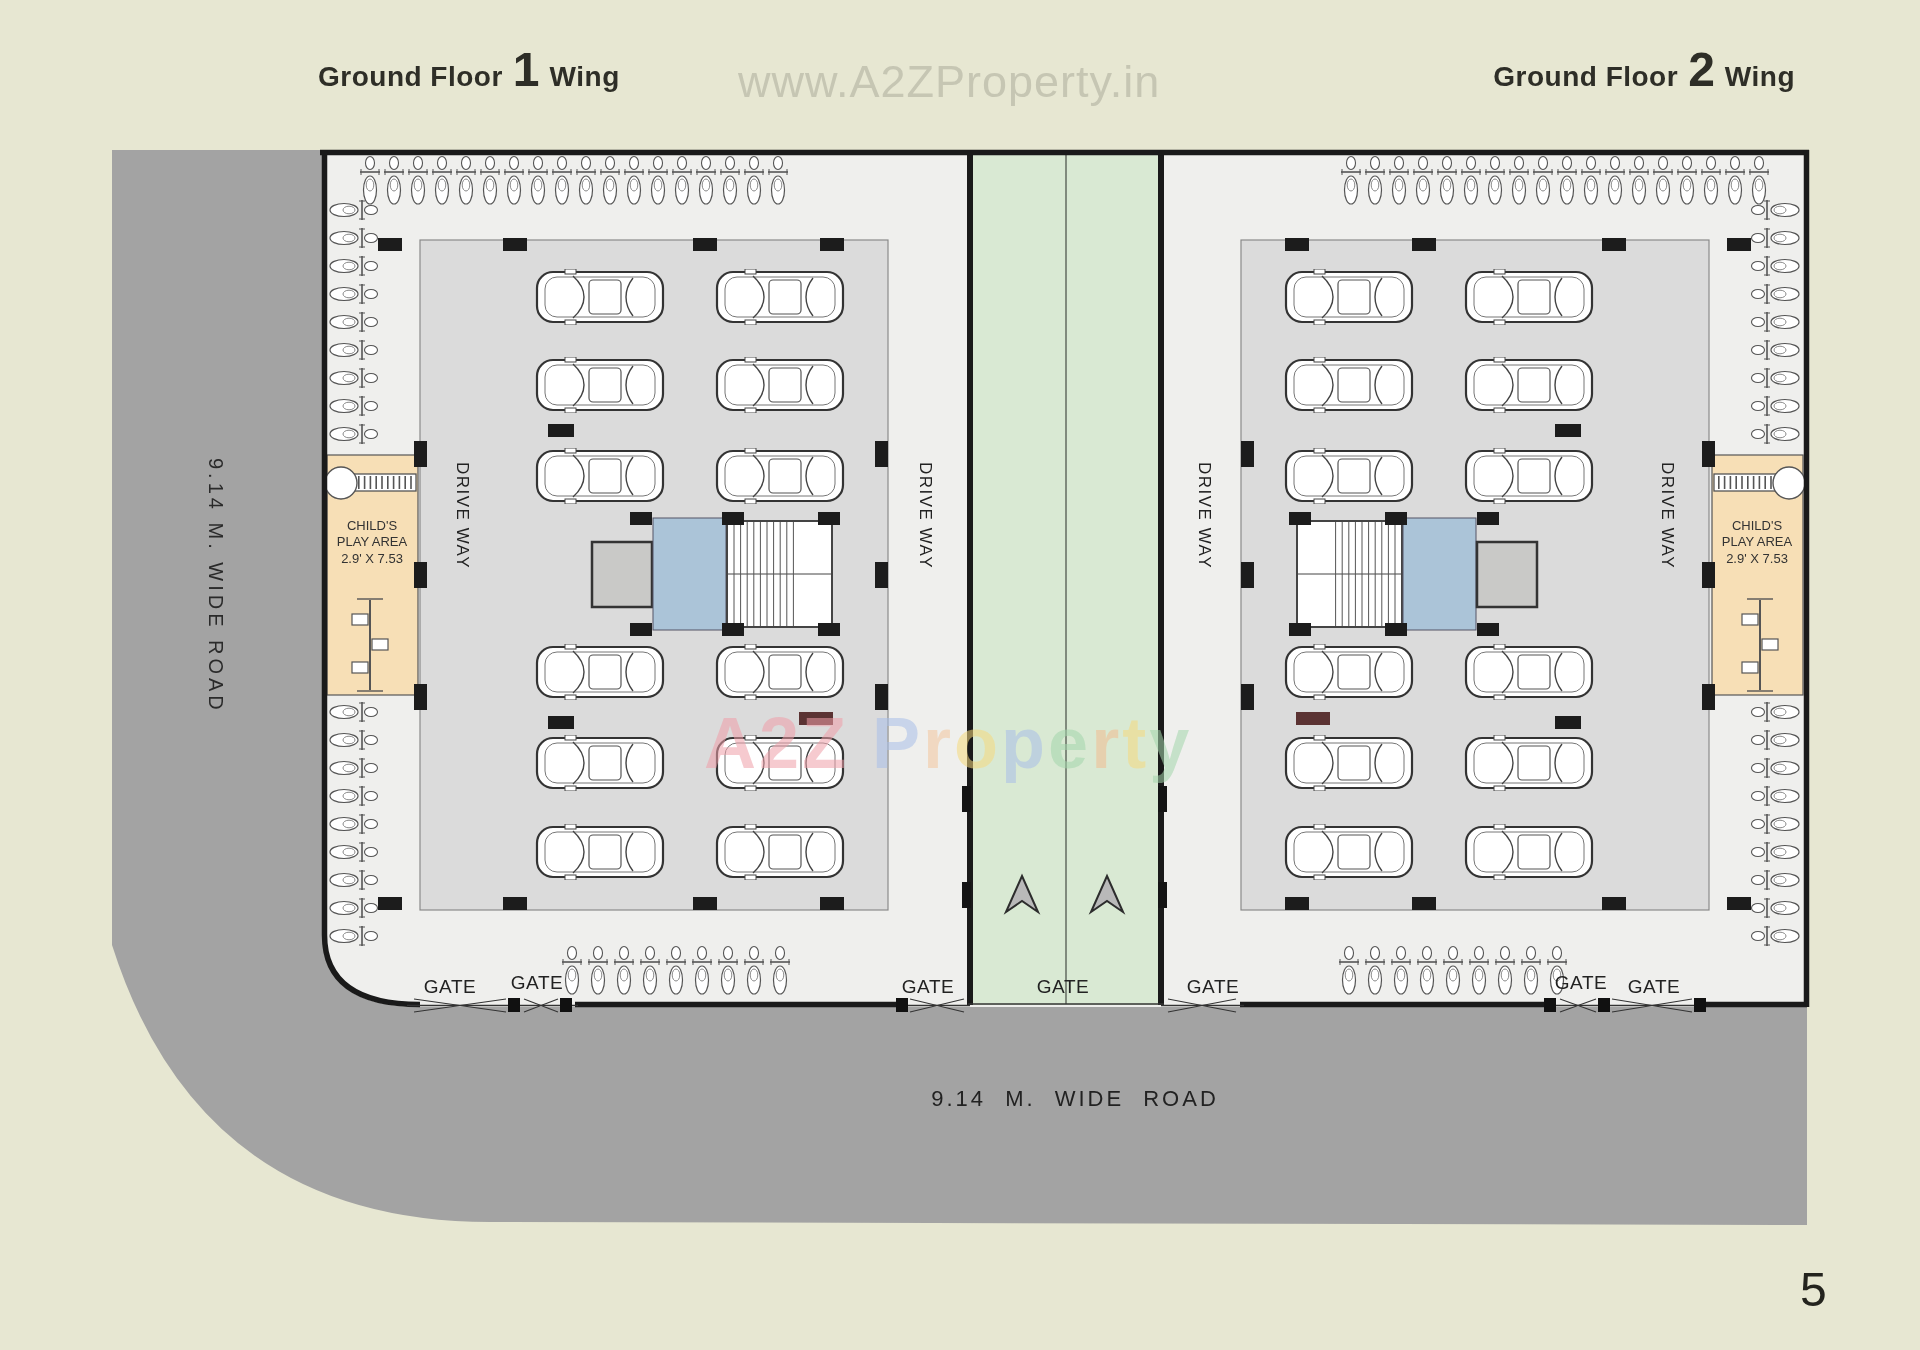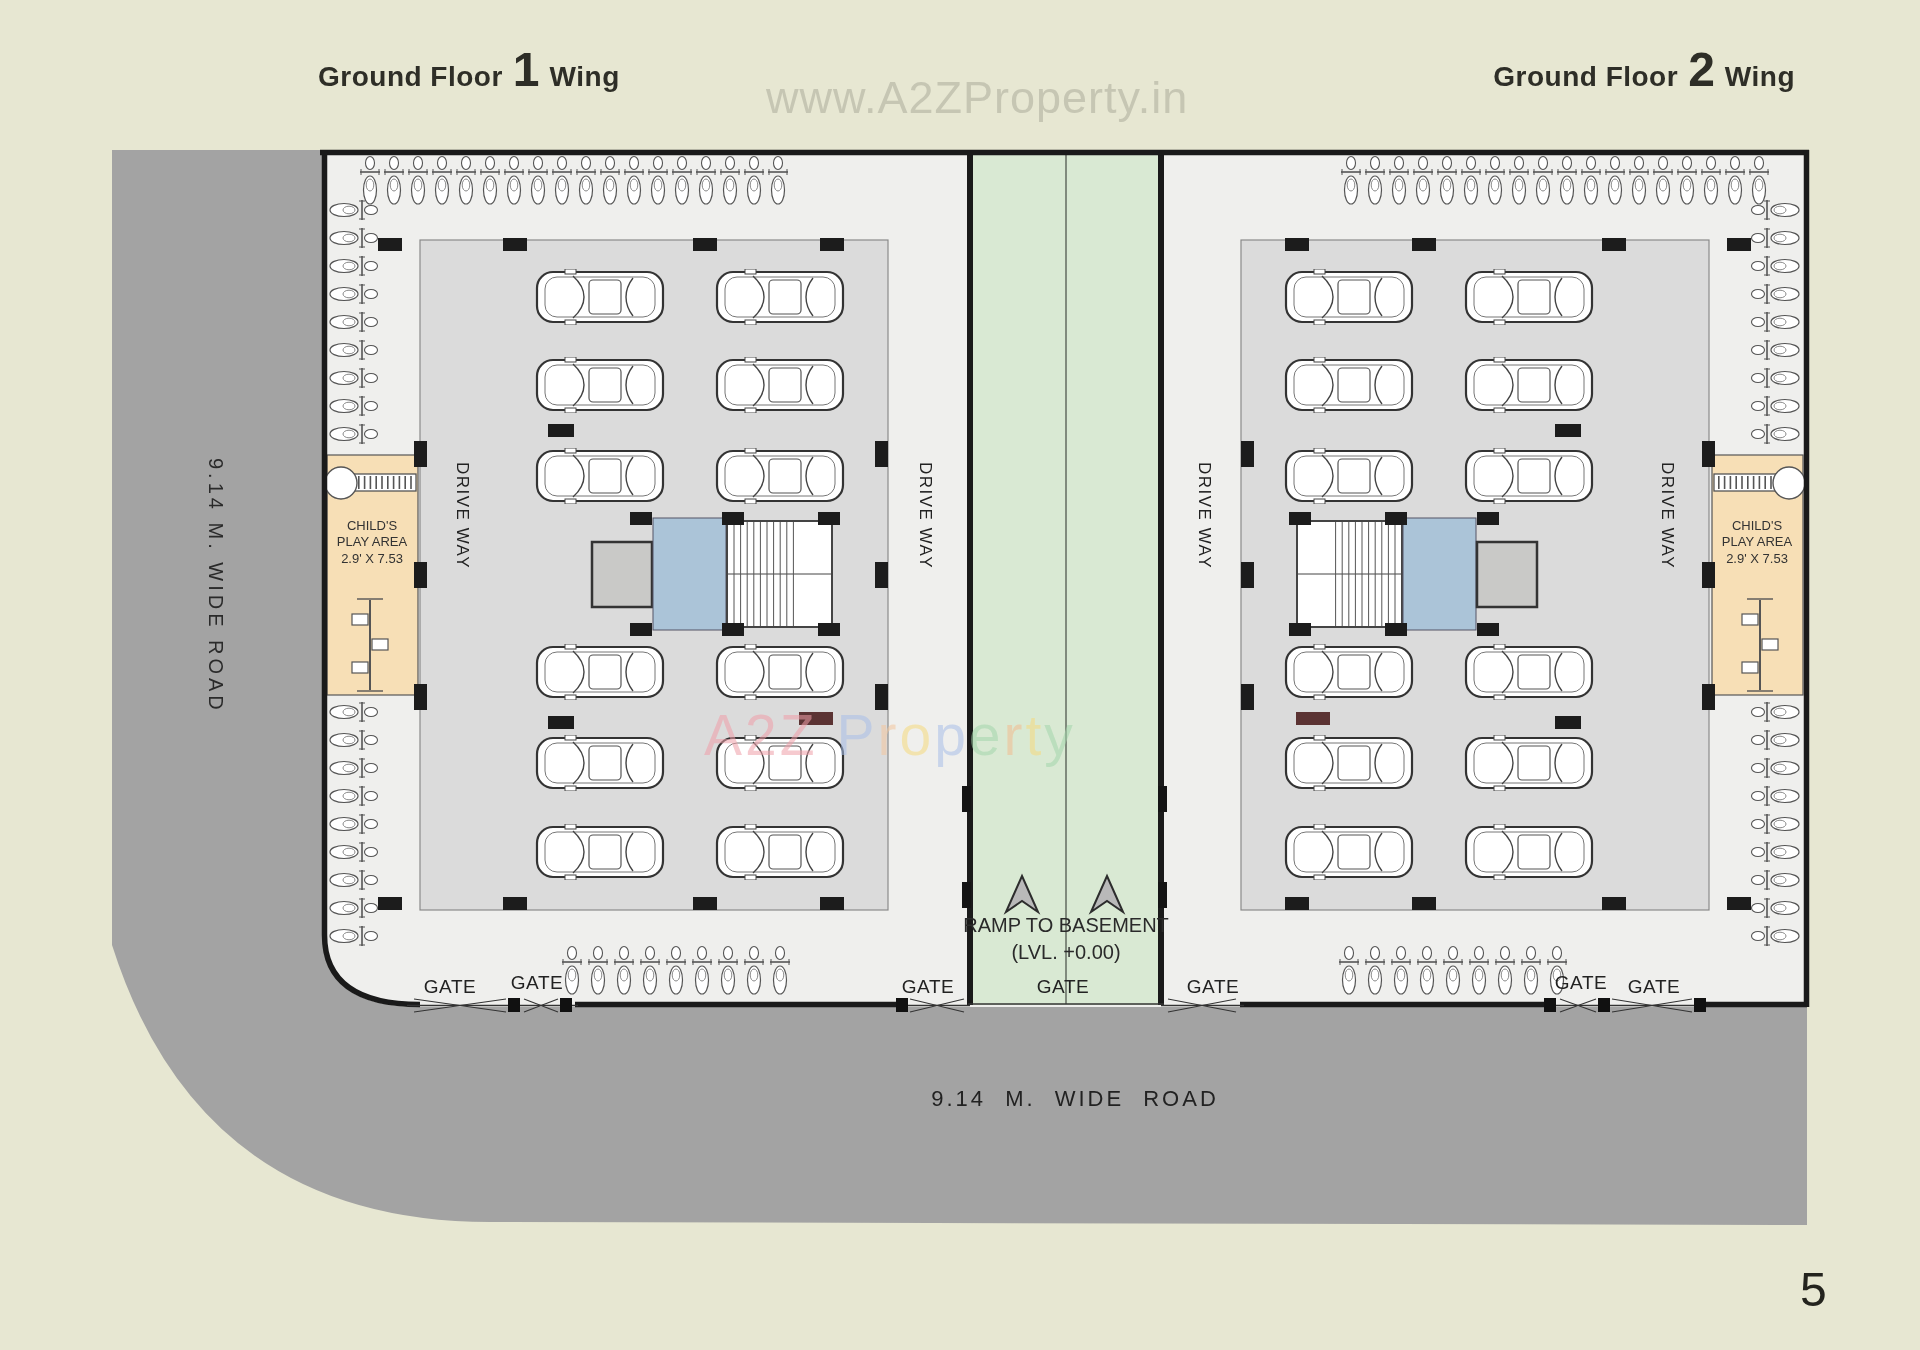--- a/index.html
+++ b/index.html
@@ -3,21 +3,21 @@
 <meta charset="utf-8">
 <style>
   html,body{margin:0;padding:0;background:#e7e7d2;font-family:"Liberation Sans",sans-serif;}
   #stage{position:relative;width:1898px;height:1350px;background:var(--bg,#e7e7d2);overflow:hidden;}
   #plan-svg{position:absolute;left:0;top:0;}
   .abs{position:absolute;}
   .title{display:flex;align-items:baseline;gap:10px;color:#2e2e27;font-weight:bold;}
   .title .t-small{font-size:28px;letter-spacing:0.5px;}
   .title .t-big{font-size:48px;line-height:1;}
   .wm-top{font-size:45px;color:rgba(158,158,142,0.45);letter-spacing:1px;white-space:nowrap;}
-  .wm-center{font-size:57px;font-weight:normal;letter-spacing:3px;white-space:nowrap;opacity:0.55;}
+  .wm-center{font-size:72px;font-weight:bold;letter-spacing:3px;white-space:nowrap;opacity:0.55;}
   .road-label-v{writing-mode:vertical-rl;font-size:20px;letter-spacing:4px;color:#2a2a2a;white-space:nowrap;}
   .road-label-h{font-size:22px;letter-spacing:3px;word-spacing:10px;color:#222;white-space:nowrap;transform:translateX(-50%);}
   .driveway{writing-mode:vertical-rl;font-size:17px;letter-spacing:1.5px;color:#222;transform:translateX(-50%);white-space:nowrap;}
   .play-text{width:90px;text-align:center;font-size:13px;line-height:1.25;color:#333;}
   .ramp-text{transform:translateX(-50%);text-align:center;font-size:20px;color:#2a2a2a;line-height:1.35;white-space:nowrap;}
   .gate{transform:translateX(-50%);font-size:19px;color:#222;letter-spacing:0.5px;text-align:center;}
   .page-num{font-size:48px;color:#24241e;}
 </style>
 </head>
 <body>
@@ -416,21 +416,21 @@
     <span class="t-small">Ground Floor</span>
     <span class="t-big">1</span>
     <span class="t-small">Wing</span>
   </div>
   <div class="abs title" style="right:103px;top:46px;">
     <span class="t-small">Ground Floor</span>
     <span class="t-big">2</span>
     <span class="t-small">Wing</span>
   </div>
 
-  <div class="abs wm-top" style="left:738px;top:72px;margin-left:28px;">www.A2ZProperty.in</div>
+  <div class="abs wm-top" style="left:738px;top:56px;">www.A2ZProperty.in</div>
   <div class="abs wm-center" id="wm-center" style="left:704px;top:702px;"><span style="color: rgb(239, 159, 169);">A</span><span style="color: rgb(239, 159, 169);">2</span><span style="color: rgb(239, 159, 169);">Z</span><span style="color: rgb(255, 255, 255);"> </span><span style="color: rgb(169, 191, 232);">P</span><span style="color: rgb(243, 199, 158);">r</span><span style="color: rgb(246, 218, 126);">o</span><span style="color: rgb(169, 191, 232);">p</span><span style="color: rgb(164, 214, 172);">e</span><span style="color: rgb(242, 189, 144);">r</span><span style="color: rgb(246, 218, 126);">t</span><span style="color: rgb(164, 214, 172);">y</span></div>
 
   <div class="abs road-label-v" style="left:204px;top:458px;">9.14 M.  WIDE  ROAD</div>
   <div class="abs road-label-h" style="left:1075px;top:1086px;">9.14 M.  WIDE  ROAD</div>
 
   <div class="abs driveway" style="left:462px;top:462px;">DRIVE WAY</div>
   <div class="abs driveway" style="left:925px;top:462px;">DRIVE WAY</div>
   <div class="abs driveway" style="left:1204px;top:462px;">DRIVE WAY</div>
   <div class="abs driveway" style="left:1667px;top:462px;">DRIVE WAY</div>
 
@@ -438,24 +438,20 @@
     <div>CHILD'S</div>
     <div>PLAY AREA</div>
     <div>2.9' X 7.53</div>
   </div>
   <div class="abs play-text" style="left:1712px;top:518px;">
     <div>CHILD'S</div>
     <div>PLAY AREA</div>
     <div>2.9' X 7.53</div>
   </div>
 
-  <div class="abs ramp-text" style="left:1066px;top:912px;">
-    <div>RAMP TO BASEMENT</div>
-    <div>(LVL. +0.00)</div>
-  </div>
 
   <div class="abs gate" style="left:450px;top:976px;">GATE</div>
   <div class="abs gate" style="left:537px;top:972px;">GATE</div>
   <div class="abs gate" style="left:928px;top:976px;">GATE</div>
   <div class="abs gate" style="left:1063px;top:976px;">GATE</div>
   <div class="abs gate" style="left:1213px;top:976px;">GATE</div>
   <div class="abs gate" style="left:1581px;top:972px;">GATE</div>
   <div class="abs gate" style="left:1654px;top:976px;">GATE</div>
 
   <div class="abs page-num" style="left:1800px;top:1262px;">5</div>

